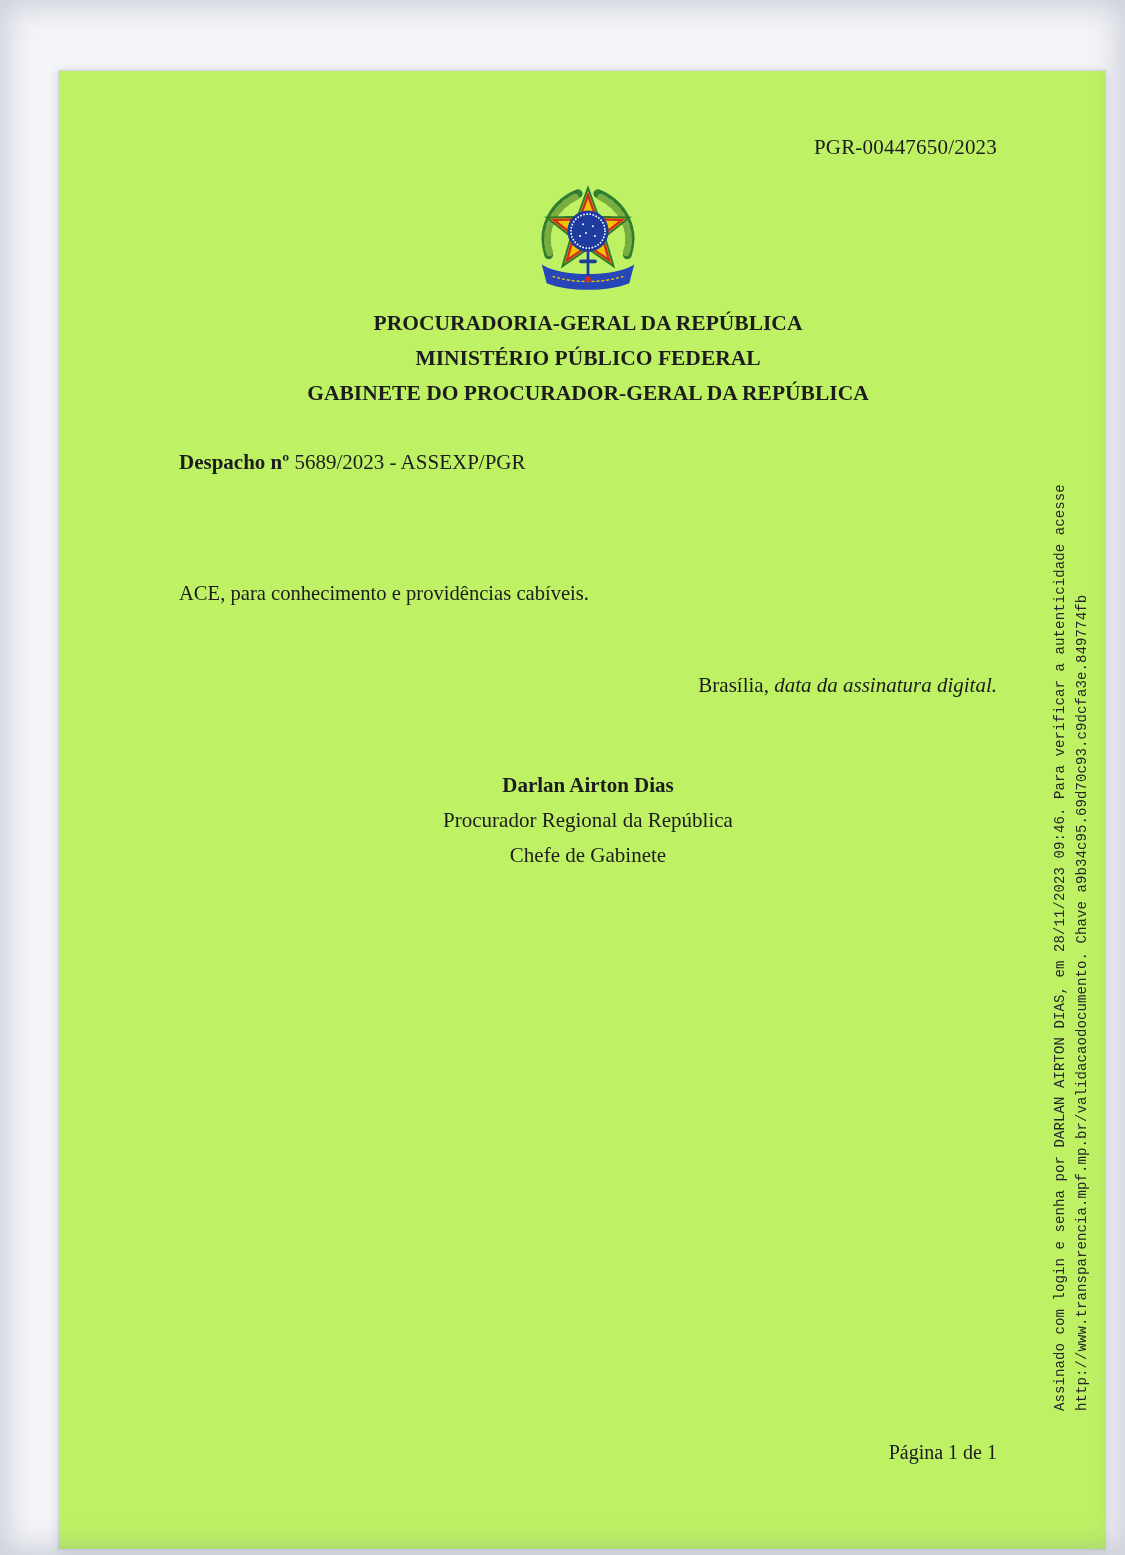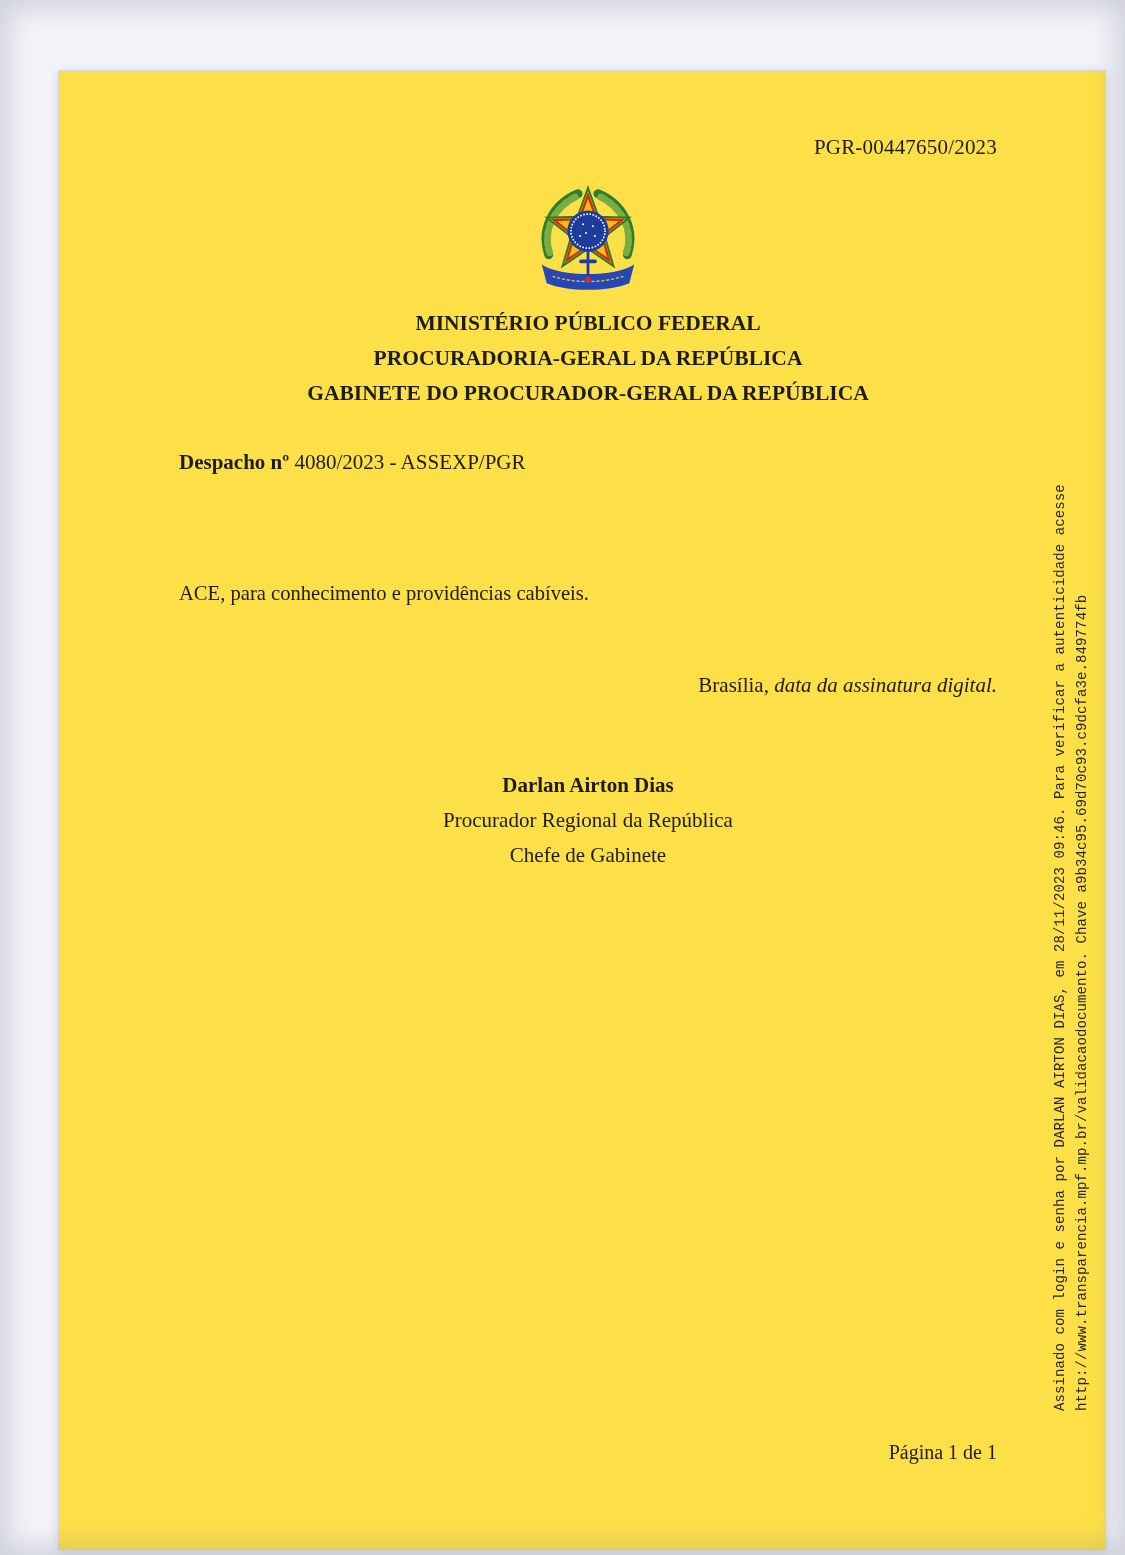--- a/index.html
+++ b/index.html
@@ -7,21 +7,21 @@
     position:relative; width:1125px; height:1555px;
     background:#f4f5f9; overflow:hidden;
     font-family:"Liberation Serif", serif; color:#1c1c1e;
   }
   .stage::after {
     content:""; position:absolute; inset:0; pointer-events:none;
     box-shadow: inset 0 0 28px 8px rgba(125,132,156,.32);
   }
   .page {
     position:absolute; left:58px; top:70px; width:1046px; height:1478px;
-    background:#fde047; border:1px solid #d3d6de;
+    background:#bef264; border:1px solid #d3d6de;
     box-shadow: 0 2px 10px rgba(88,94,120,.22);
   }
   .doc-number { position:absolute; top:64px; right:108px; font-size:21px; letter-spacing:.2px; }
   .emblem { position:absolute; top:108px; left:470px; width:118px; height:116px; }
   .org-block {
     position:absolute; top:235px; left:120px; width:818px;
     text-align:center; font-weight:bold; font-size:21.5px; line-height:35px;
   }
   .field { position:absolute; left:120px; font-size:21px; }
   .field .lbl { font-weight:bold; }
@@ -86,27 +86,27 @@
         <circle class="disc-ring" cx="60" cy="52" r="17.3"></circle>
         <circle cx="55" cy="45" r="1" fill="#ffffff"></circle>
         <circle cx="65" cy="47" r="1" fill="#ffffff"></circle>
         <circle cx="58" cy="54" r="1" fill="#ffffff"></circle>
         <circle cx="67" cy="57" r="1" fill="#ffffff"></circle>
         <circle cx="52" cy="57" r="1" fill="#ffffff"></circle>
       </g>
     </svg>
 
     <div class="org-block">
+      <div>PROCURADORIA-GERAL DA REPÚBLICA</div>
       <div>MINISTÉRIO PÚBLICO FEDERAL</div>
-      <div>PROCURADORIA-GERAL DA REPÚBLICA</div>
       <div>GABINETE DO PROCURADOR-GERAL DA REPÚBLICA</div>
     </div>
 
     <div class="field field-despacho">
-      <span class="lbl">Despacho nº</span><span> 4080/2023 - ASSEXP/PGR</span>
+      <span class="lbl">Despacho nº</span><span> 5689/2023 - ASSEXP/PGR</span>
     </div>
 
 
     <div class="body-par">
       <div class="l2">ACE, para conhecimento e providências cabíveis.</div>
     </div>
 
     <div class="dateline">
       <span>Brasília, </span><span class="it">data da assinatura digital.</span>
     </div>

